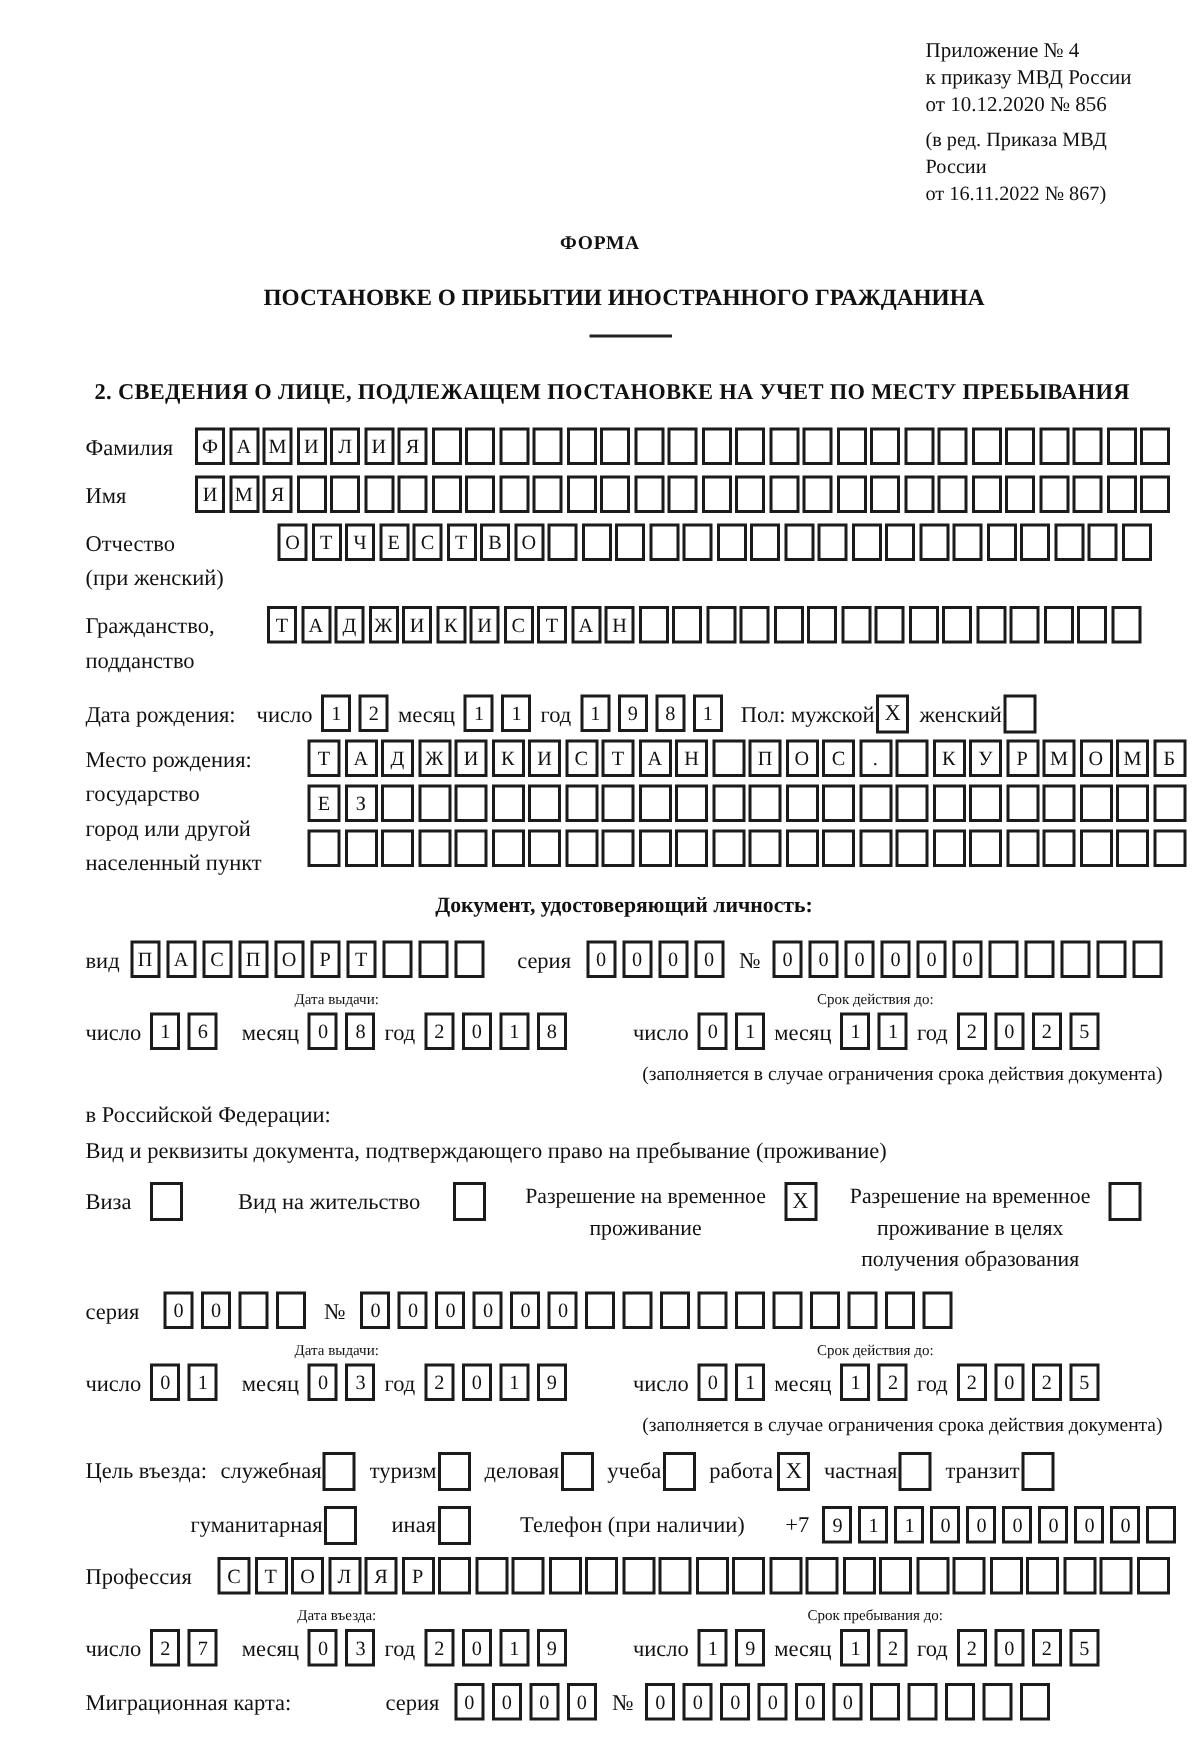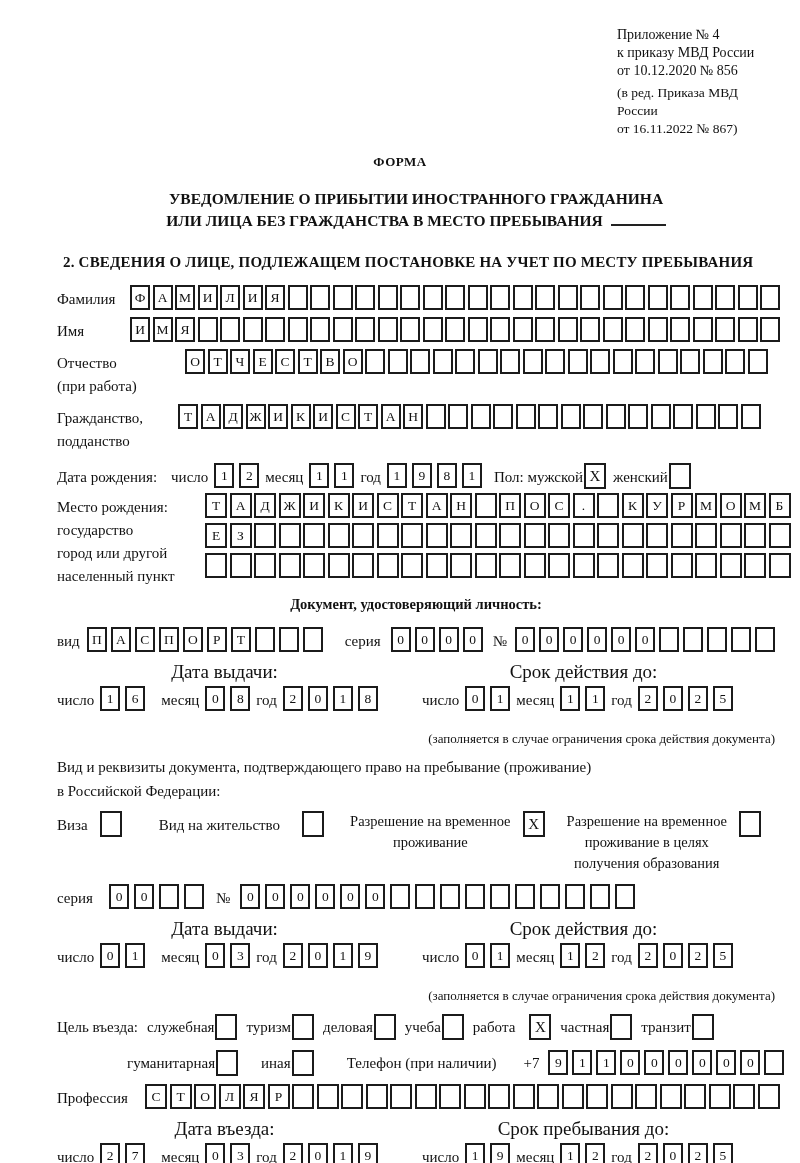--- a/index.html
+++ b/index.html
@@ -48,22 +48,22 @@
     font-size: 15px; background: #fff;
   }
   .hgroup { display: flex; align-items: flex-start; gap: 1px; }
   .dgroup { display: flex; align-items: flex-start; gap: 6px; }
   .dgroup .cellrow { gap: 5px; }
 
   .doc-heading { text-align: center; font-weight: bold; font-size: 14.5px; margin-top: 8px; }
   .twocol { display: flex; margin-top: 8px; }
   .col1 { width: 335px; }
   .col2 { flex: 1; }
-  .colhead { text-align: center; font-size: 19px; margin-bottom: 3px; }
-  .note-right { text-align: right; font-size: 13px; margin-top: 19px; }
+  .colhead { text-align: center; font-size: 10px; margin-bottom: 3px; }
+  .note-right { text-align: right; font-size: 13px; margin-top: 7px; }
 
   .permits { display: flex; align-items: flex-start; gap: 12px; margin-top: 8px; }
   .permit-multi { text-align: center; line-height: 21px; font-size: 14.5px; }
   .purpose-row { display: flex; align-items: flex-start; gap: 9px; margin-top: 10px; flex-wrap: nowrap; }
   .purpose-row .inline-lbl { padding-top: 2px; white-space: nowrap; }
   .indent70 { margin-left: 70px; }
 </style>
 </head>
 <body>
 
@@ -73,22 +73,22 @@
   <div>от 10.12.2020 № 856</div>
   <div class="amend">
     <div>(в ред. Приказа МВД России</div>
     <div>от 16.11.2022 № 867)</div>
   </div>
 </div>
 
 <div class="forma">ФОРМА</div>
 
 <div class="title">
-  <div>УВЕДОМЛЕНИЕ О ПРИБЫТИИ ИНОСТРАННОГО ГРАЖДАНИНА</div>
-  <div><span>ИЛИ ЛИЦА БЕЗ ГРАЖДАНСТВА В МЕСТО ПРЕБЫВАНИЯ</span><span class="blank-line"></span></div>
+  <div>ПОСТАНОВКЕ О ПРИБЫТИИ ИНОСТРАННОГО ГРАЖДАНИНА</div>
+  <div><span class="blank-line"></span></div>
 </div>
 
 <div class="sect-heading">2. СВЕДЕНИЯ О ЛИЦЕ, ПОДЛЕЖАЩЕМ ПОСТАНОВКЕ НА УЧЕТ ПО МЕСТУ ПРЕБЫВАНИЯ</div>
 
 <div class="frow" style="margin-top:14px">
   <div class="lblcol w73">Фамилия</div>
   <div class="cellrow">
       <span class="cell">Ф</span>
       <span class="cell">А</span>
       <span class="cell">М</span>
@@ -152,21 +152,21 @@
       <span class="cell"></span>
       <span class="cell"></span>
       <span class="cell"></span>
       <span class="cell"></span>
     </div>
 </div>
 
 <div class="frow">
   <div class="lblcol w128">
     <div>Отчество</div>
-    <div>(при работа)</div>
+    <div>(при женский)</div>
   </div>
   <div class="cellrow">
       <span class="cell">О</span>
       <span class="cell">Т</span>
       <span class="cell">Ч</span>
       <span class="cell">Е</span>
       <span class="cell">С</span>
       <span class="cell">Т</span>
       <span class="cell">В</span>
       <span class="cell">О</span>
@@ -425,22 +425,22 @@
           <span class="cell">0</span>
           <span class="cell">2</span>
           <span class="cell">5</span>
         </span>
     </div>
   </div>
 </div>
 <div class="note-right">(заполняется в случае ограничения срока действия документа)</div>
 
 <div style="margin-top:8px; line-height:24px">
+  <div>в Российской Федерации:</div>
   <div>Вид и реквизиты документа, подтверждающего право на пребывание (проживание)</div>
-  <div>в Российской Федерации:</div>
 </div>
 
 <div class="permits">
   <span class="inline-lbl">Виза</span>
   <span class="checkbox"></span>
   <span class="inline-lbl" style="margin-left:25px">Вид на жительство</span>
   <span class="checkbox" style="margin-left:10px"></span>
   <span class="permit-multi" style="margin-left:14px">
     <div>Разрешение на временное</div>
     <div>проживание</div>
@@ -542,21 +542,21 @@
       <span class="checkbox"></span>
     </span>
   <span class="hgroup">
       <span class="inline-lbl">деловая</span>
       <span class="checkbox"></span>
     </span>
   <span class="hgroup">
       <span class="inline-lbl">учеба</span>
       <span class="checkbox"></span>
     </span>
-  <span class="hgroup" style="gap:14px">
+  <span class="hgroup" style="gap:3px">
       <span class="inline-lbl">работа</span>
       <span class="checkbox">X</span>
     </span>
   <span class="hgroup">
       <span class="inline-lbl">частная</span>
       <span class="checkbox"></span>
     </span>
   <span class="hgroup">
       <span class="inline-lbl">транзит</span>
       <span class="checkbox"></span>

